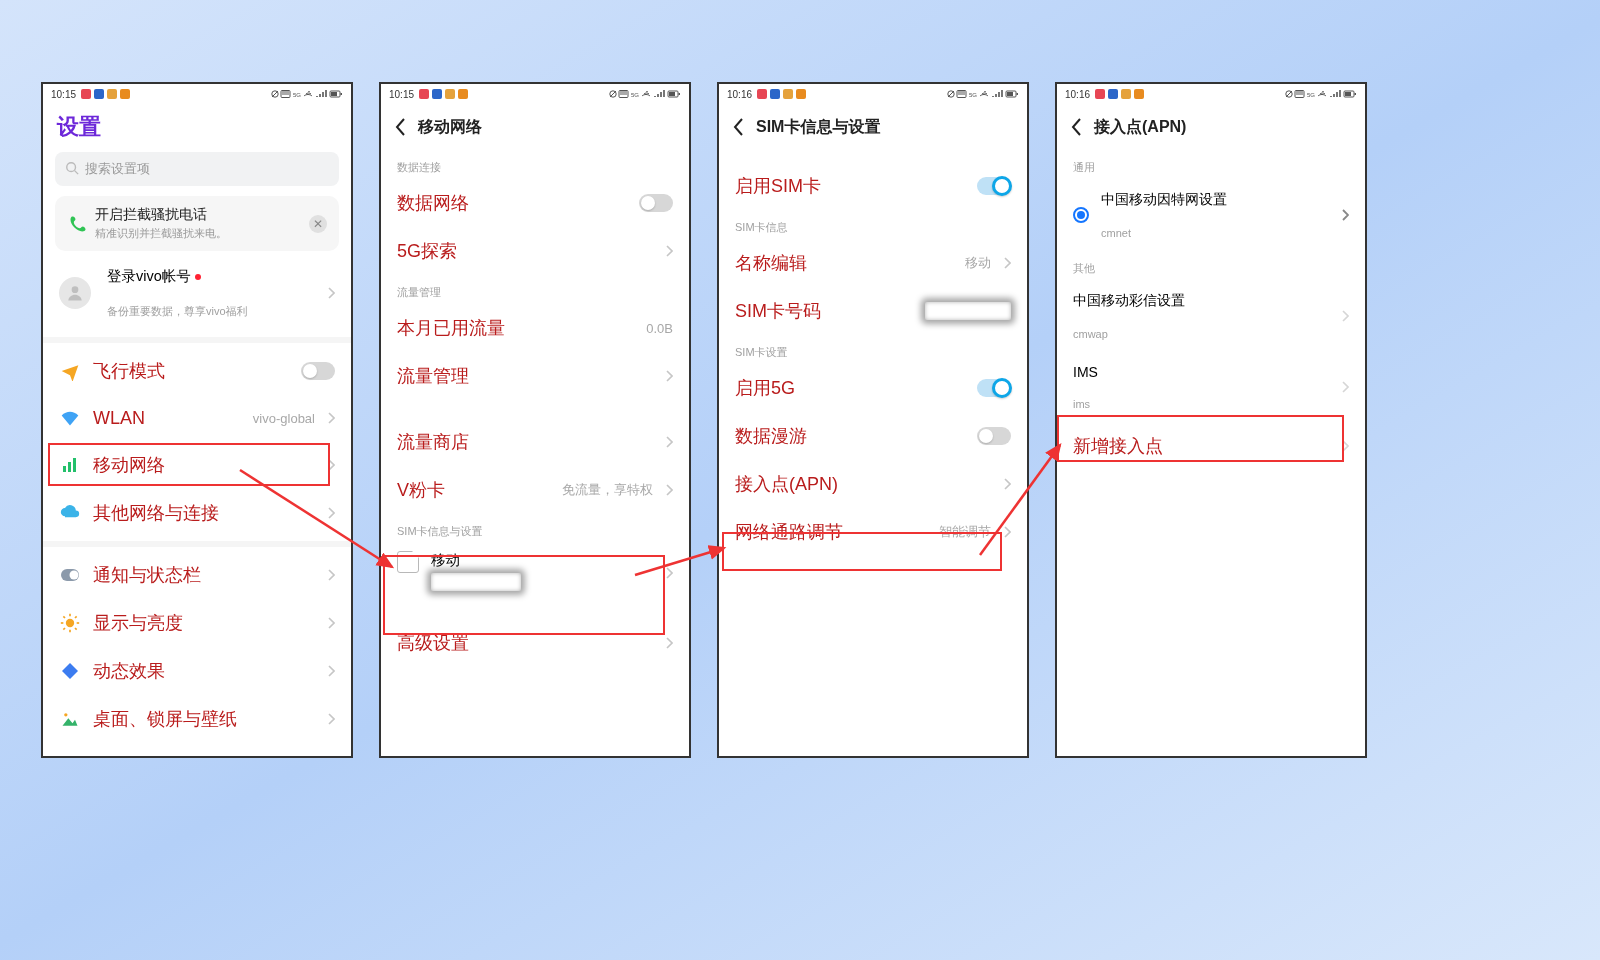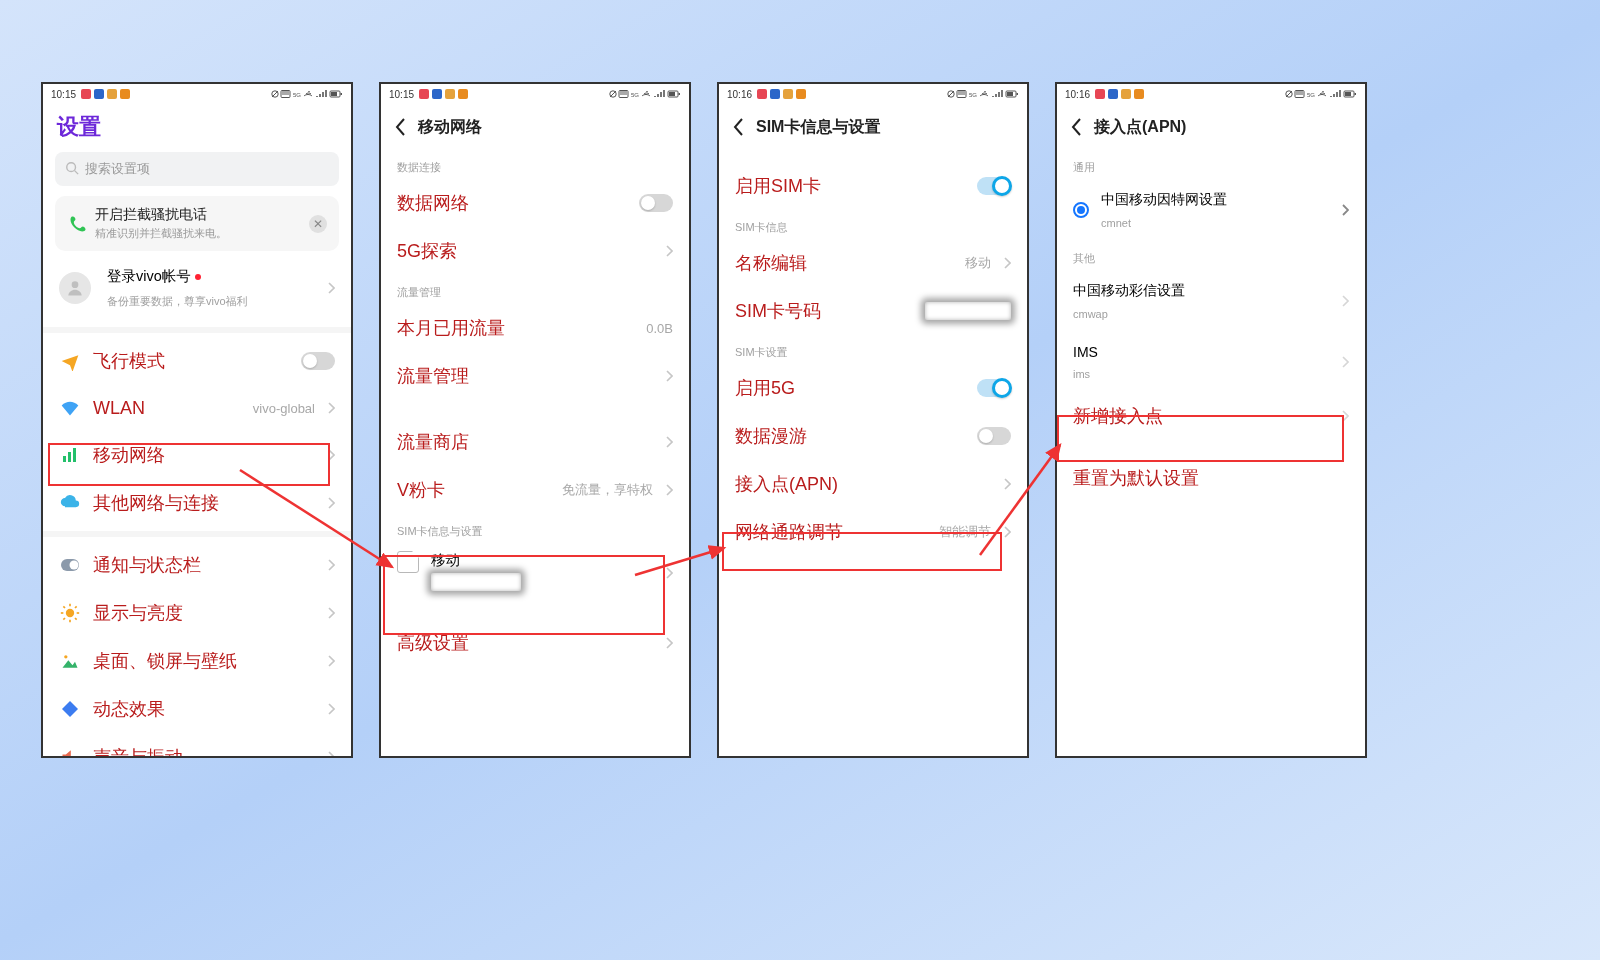--- a/index.html
+++ b/index.html
@@ -103,21 +103,21 @@
 
   .smudge {
      display:inline-block; height:18px; background:#fff; border-radius:2px;
      box-shadow: 0 0 6px 4px rgba(0,0,0,.35), inset 0 0 4px rgba(0,0,0,.3);
      filter: blur(.3px);
   }
 
   .simcard-icon{width:22px;height:22px;border:1.5px solid #b8b8b8;border-radius:3px;position:relative;}
   .simcard-icon::after{content:"";position:absolute;right:-1px;top:-1px;border-top:7px solid #fff;border-left:7px solid transparent;}
 
-  .sub { font-size:11px; color:#a0a0a0; margin-top:8px; }
+  .sub { font-size:11px; color:#a0a0a0; margin-top:18px; }
 
   #arrows { position:absolute; left:0; top:0; width:1600px; height:960px; pointer-events:none; }
 
   .close-x { width:18px;height:18px;border-radius:50%;background:#e0e0e0;display:inline-flex;align-items:center;justify-content:center;color:#888;font-size:12px;}
 </style>
 </head>
 <body>
 
 <div class="phone" id="phone1">
   <div class="statusbar">
@@ -287,39 +287,39 @@
       </span>
     <span class="label">显示与亮度</span>
     <span class="chevron">
         <svg width="8" height="12" viewBox="0 0 8 12">
           <path d="M2 1l5 5-5 5" fill="none" stroke="#c6c6c6" stroke-width="1.6"></path>
         </svg>
       </span>
   </div>
   <div class="row">
     <span class="icon-slot">
+        <svg width="18" height="18" viewBox="0 0 18 18">
+          <path d="M9 1l8 8-8 8-8-8z" fill="#3c7cf0"></path>
+        </svg>
+      </span>
+    <span class="label">动态效果</span>
+    <span class="chevron">
+        <svg width="8" height="12" viewBox="0 0 8 12">
+          <path d="M2 1l5 5-5 5" fill="none" stroke="#c6c6c6" stroke-width="1.6"></path>
+        </svg>
+      </span>
+  </div>
+  <div class="row">
+    <span class="icon-slot">
         <svg width="20" height="20" viewBox="0 0 24 24">
           <path d="M3 20l7-9 5 6 3-4 3 7z" fill="#34b36a"></path>
           <circle cx="7" cy="7" r="2" fill="#f5a623"></circle>
         </svg>
       </span>
     <span class="label">桌面、锁屏与壁纸</span>
-    <span class="chevron">
-        <svg width="8" height="12" viewBox="0 0 8 12">
-          <path d="M2 1l5 5-5 5" fill="none" stroke="#c6c6c6" stroke-width="1.6"></path>
-        </svg>
-      </span>
-  </div>
-  <div class="row">
-    <span class="icon-slot">
-        <svg width="18" height="18" viewBox="0 0 18 18">
-          <path d="M9 1l8 8-8 8-8-8z" fill="#3c7cf0"></path>
-        </svg>
-      </span>
-    <span class="label">动态效果</span>
     <span class="chevron">
         <svg width="8" height="12" viewBox="0 0 8 12">
           <path d="M2 1l5 5-5 5" fill="none" stroke="#c6c6c6" stroke-width="1.6"></path>
         </svg>
       </span>
   </div>
   <div class="row">
     <span class="icon-slot">
         <svg width="20" height="20" viewBox="0 0 24 24">
           <path d="M3 9v6h4l6 5V4L7 9z" fill="#e86a4f"></path>
@@ -603,23 +603,20 @@
   </div>
   <div class="row">
     <span class="label">新增接入点</span>
     <span class="chevron">
         <svg width="8" height="12" viewBox="0 0 8 12">
           <path d="M2 1l5 5-5 5" fill="none" stroke="#d6d6d6" stroke-width="1.6"></path>
         </svg>
       </span>
   </div>
   <div style="height:14px"></div>
-  <div class="row" id="row-reset">
-    <span class="label">重置为默认设置</span>
-  </div>
 </div>
 
 <div class="redbox" style="left:48px;  top:443px; width:282px; height:43px;"></div>
 <div class="redbox" style="left:383px; top:555px; width:282px; height:80px;"></div>
 <div class="redbox" style="left:722px; top:532px; width:280px; height:39px;"></div>
 <div class="redbox" style="left:1057px;top:415px; width:287px; height:47px;"></div>
 
 <svg id="arrows">
   <defs>
       <marker id="ah" markerWidth="8" markerHeight="8" refX="6" refY="3" orient="auto">

